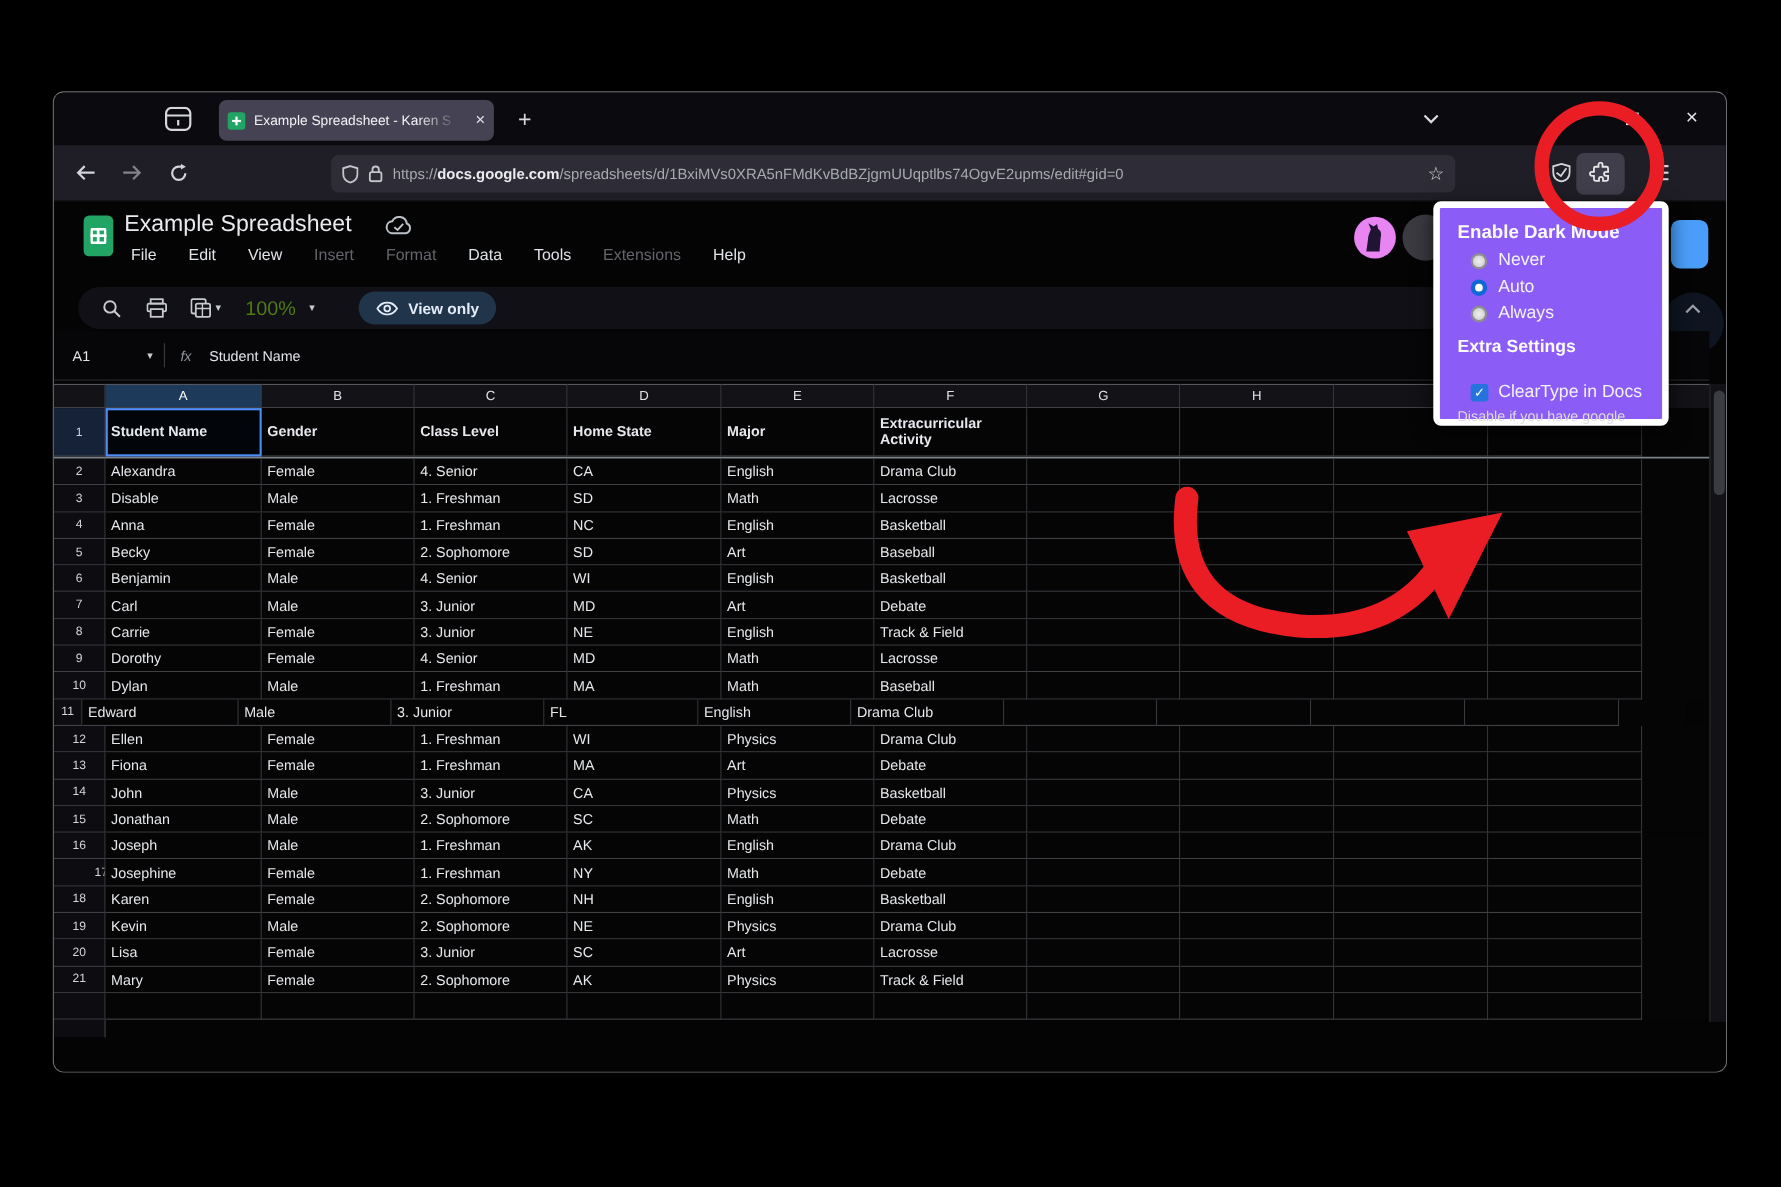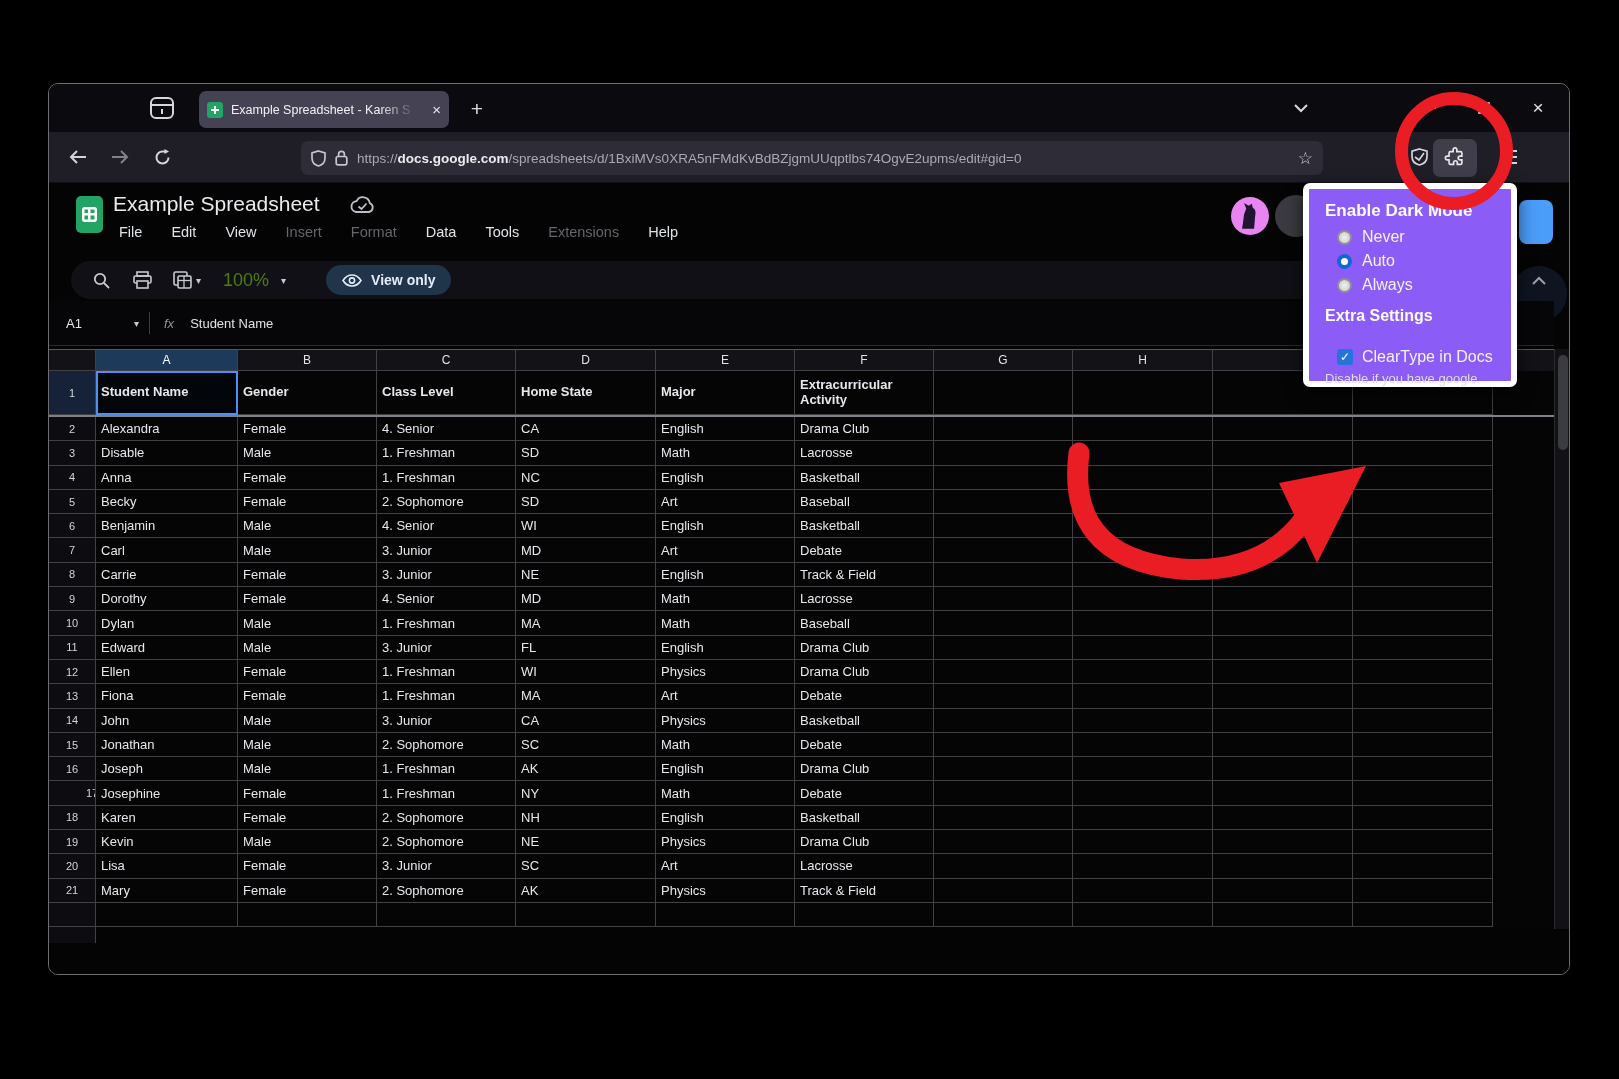--- a/index.html
+++ b/index.html
@@ -427,21 +427,21 @@
             <div class="cell" style="width: 140px; height: 24.3px;">MA</div>
             <div class="cell" style="width: 139px; height: 24.3px;">Math</div>
             <div class="cell" style="width: 139px; height: 24.3px;">Baseball</div>
             <div class="cell" style="width: 139px; height: 24.3px;"></div>
             <div class="cell" style="width: 140px; height: 24.3px;"></div>
             <div class="cell" style="width: 140px; height: 24.3px;"></div>
             <div class="cell" style="width: 140px; height: 24.3px;"></div>
             <div class="cell nb" style="width: 61px; height: 24.3px;"></div>
           </div>
           <div class="grow">
-            <div class="cell rn" style="width: 47px; height: 24.3px;">11</div>
+            <div class="cell rn" style="width: 26px; height: 24.3px;">11</div>
             <div class="cell" style="width: 142px; height: 24.3px;">Edward</div>
             <div class="cell" style="width: 139px; height: 24.3px;">Male</div>
             <div class="cell" style="width: 139px; height: 24.3px;">3. Junior</div>
             <div class="cell" style="width: 140px; height: 24.3px;">FL</div>
             <div class="cell" style="width: 139px; height: 24.3px;">English</div>
             <div class="cell" style="width: 139px; height: 24.3px;">Drama Club</div>
             <div class="cell" style="width: 139px; height: 24.3px;"></div>
             <div class="cell" style="width: 140px; height: 24.3px;"></div>
             <div class="cell" style="width: 140px; height: 24.3px;"></div>
             <div class="cell" style="width: 140px; height: 24.3px;"></div>

